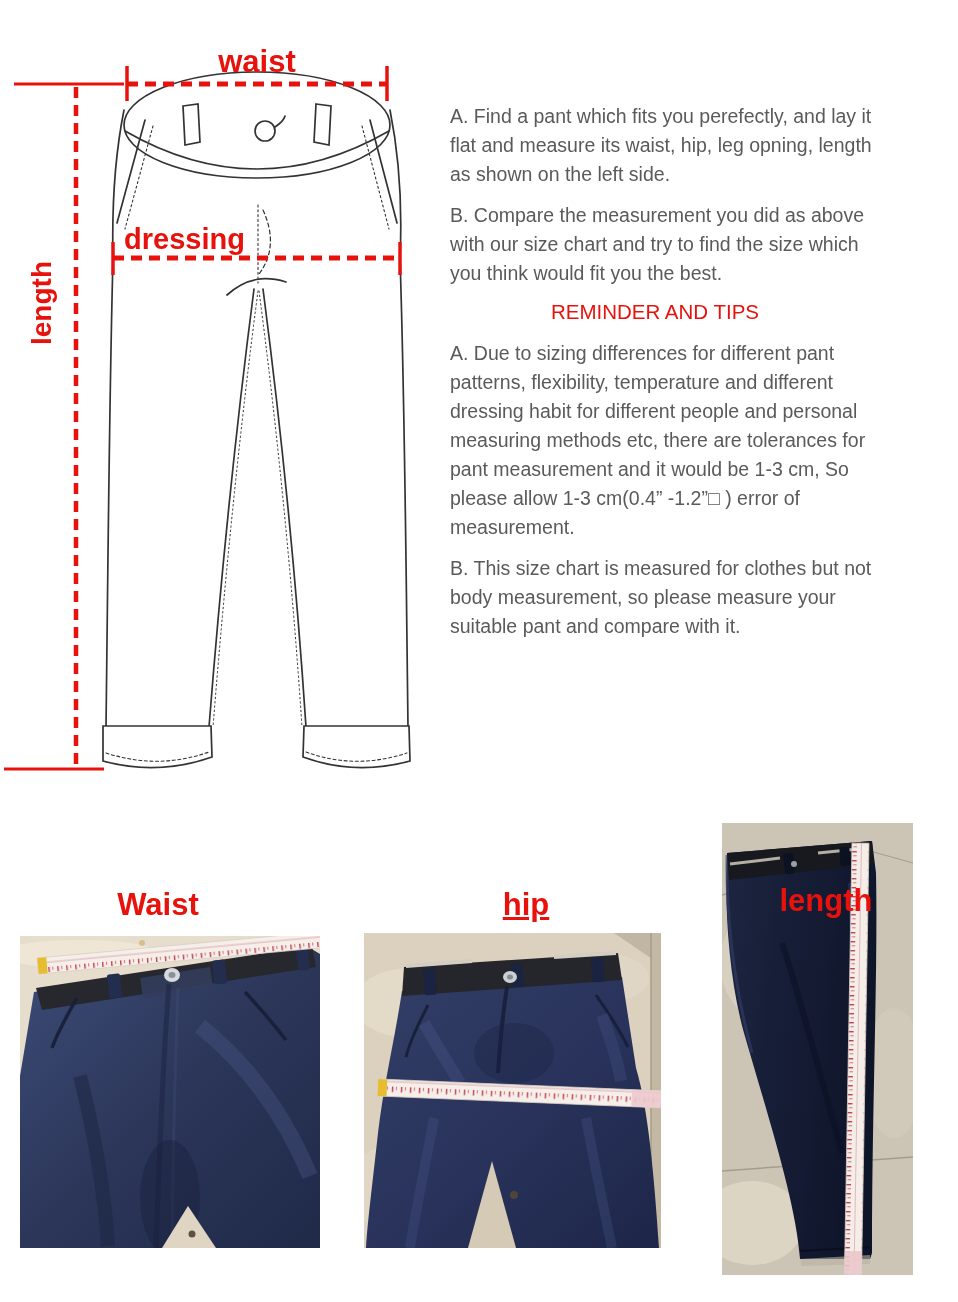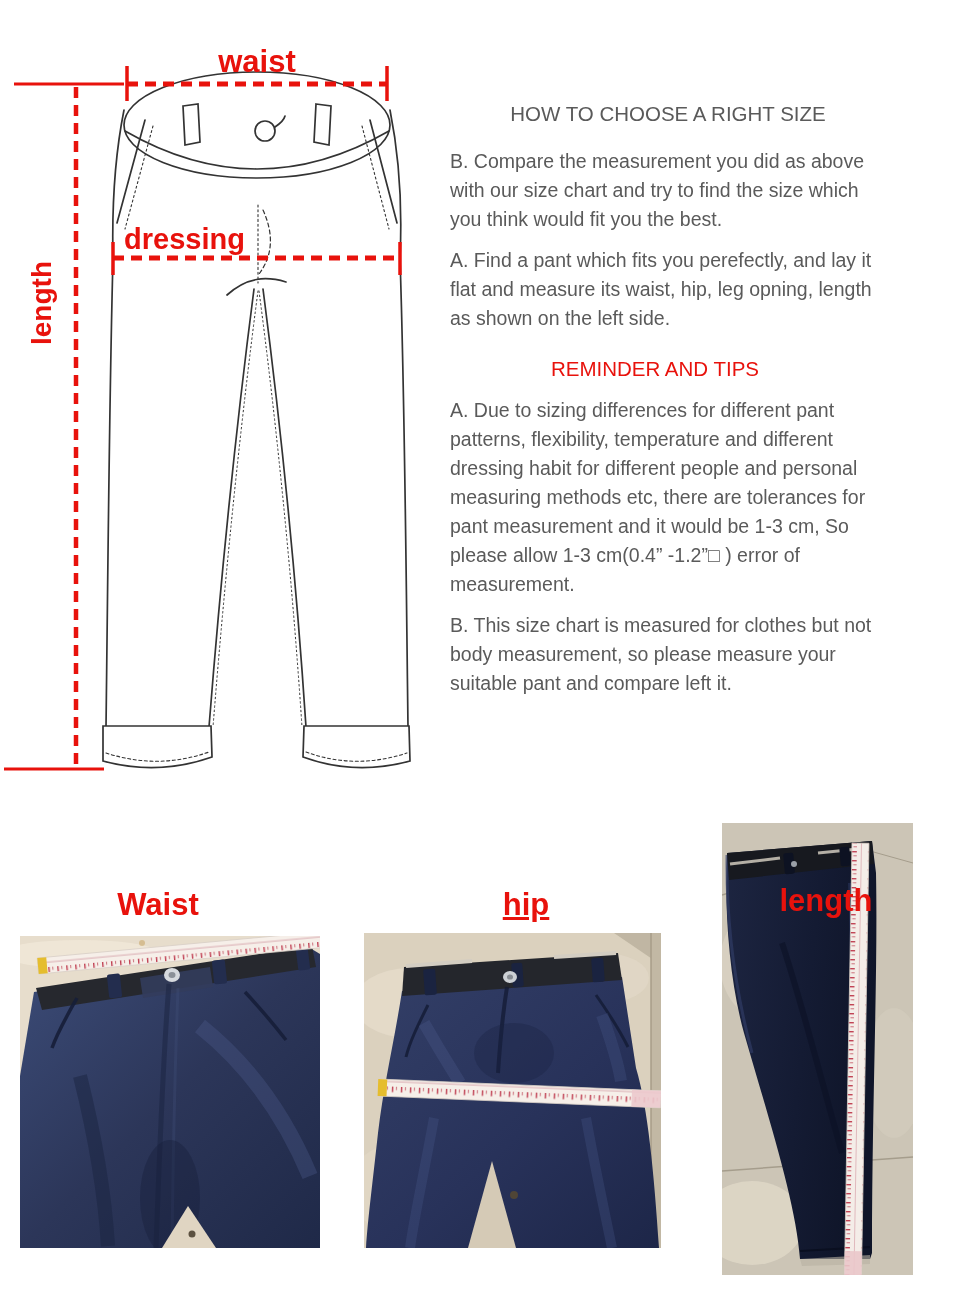--- a/index.html
+++ b/index.html
@@ -14,21 +14,21 @@
   
   .dlabel{position:absolute;color:#e8120c;font-weight:bold;line-height:1;}
   .dlabel-waist{left:189px;top:46px;width:136px;text-align:center;font-size:31px;}
   .dlabel-hipline{left:117px;top:225px;width:135px;text-align:center;font-size:29px;}
   .dlabel-length{left:-4px;top:288px;width:94px;height:30px;text-align:center;font-size:28px;transform:rotate(-90deg);}
 
   
   .instructions{position:absolute;left:450px;top:102px;width:506px;color:#5a5a5a;}
   .ititle{font-size:20.5px;line-height:24px;width:436px;text-align:center;margin:0 0 21px 0;}
   .ibody{font-size:19.5px;line-height:29px;margin:0 0 12px 0;white-space:pre-line;}
-  .rtitle{color:#e8120c;font-size:20.5px;line-height:24px;width:410px;text-align:center;margin:24px 0 15px 0;}
+  .rtitle{color:#e8120c;font-size:20.5px;line-height:24px;width:410px;text-align:center;margin:12px 0 15px 0;}
 
   
   .plabel{position:absolute;color:#e8120c;font-weight:bold;font-size:31px;line-height:1;text-align:center;width:130px;}
   .plabel-waist{left:93px;top:889px;}
   .plabel-hip{left:461px;top:889px;text-decoration:underline;}
   .plabel-length{left:761px;top:885px;}
 
   .photo{position:absolute;}
   .photo-waist{left:20px;top:936px;}
   .photo-hip{left:364px;top:933px;}
@@ -85,38 +85,37 @@
       <line x1="113" y1="242" x2="113" y2="275" stroke-width="3.5"></line>
       <line x1="400" y1="242" x2="400" y2="275" stroke-width="3.5"></line>
     </g>
   </svg>
 
   <div class="dlabel dlabel-waist">waist</div>
   <div class="dlabel dlabel-hipline">dressing</div>
   <div class="dlabel dlabel-length">length</div>
 
   <div class="instructions">
-    <div class="ititle">HOW TO CHOOSE A RIGHT SIZE</div>
+    <p class="ibody">A. Find a pant which fits you perefectly, and lay it
+flat and measure its waist, hip, leg opning, length
+as shown on the left side.</p>
     <p class="ibody">B. Compare the measurement you did as above
 with our  size chart and try to find the size which
 you think would fit you the best.</p>
-    <p class="ibody">A. Find a pant which fits you perefectly, and lay it
-flat and measure its waist, hip, leg opning, length
-as shown on the left side.</p>
     <div class="rtitle">REMINDER AND TIPS</div>
     <p class="ibody">A. Due to sizing differences for different pant
 patterns, flexibility, temperature and different
 dressing habit for different people and personal
 measuring methods etc, there are tolerances for
 pant measurement and it would be 1-3 cm, So
 please allow 1-3 cm(0.4” -1.2”□ ) error of
 measurement.</p>
     <p class="ibody">B. This size chart is measured for clothes but not
 body measurement, so please measure your
-suitable pant and compare left it.</p>
+suitable pant and compare with it.</p>
   </div>
 
   <svg class="photo photo-waist" width="300" height="312" viewBox="0 0 300 312">
     <defs>
       <linearGradient id="navL" x1="0" y1="0" x2="1" y2="1">
         <stop offset="0" stop-color="#3c4c78"></stop>
           <stop offset=".5" stop-color="#2c3659"></stop>
           <stop offset="1" stop-color="#1f2948"></stop>
       </linearGradient>
       <pattern id="tpL" width="9" height="16" patternUnits="userSpaceOnUse">

